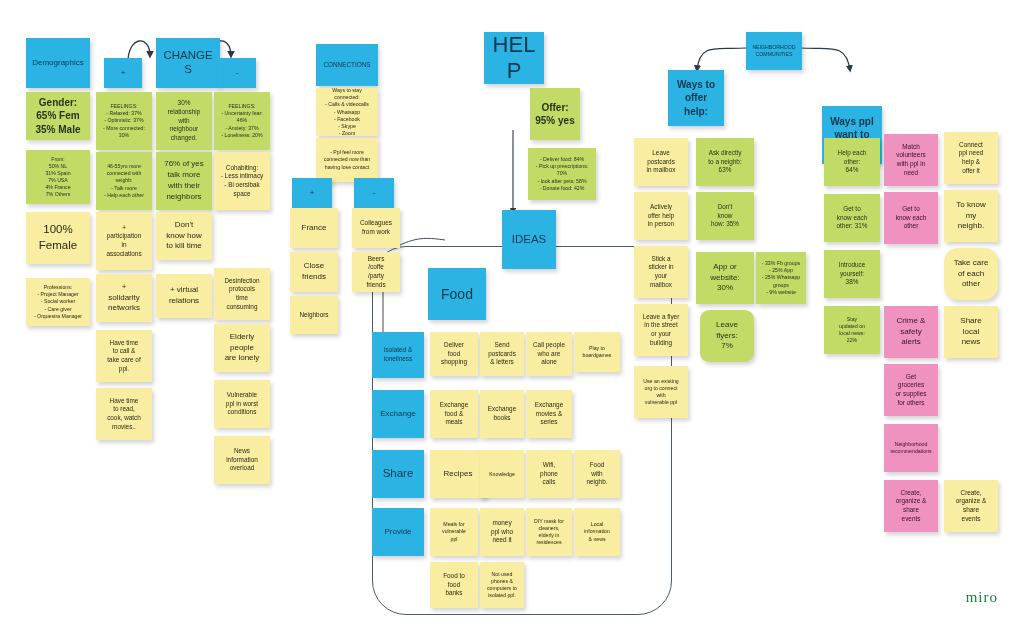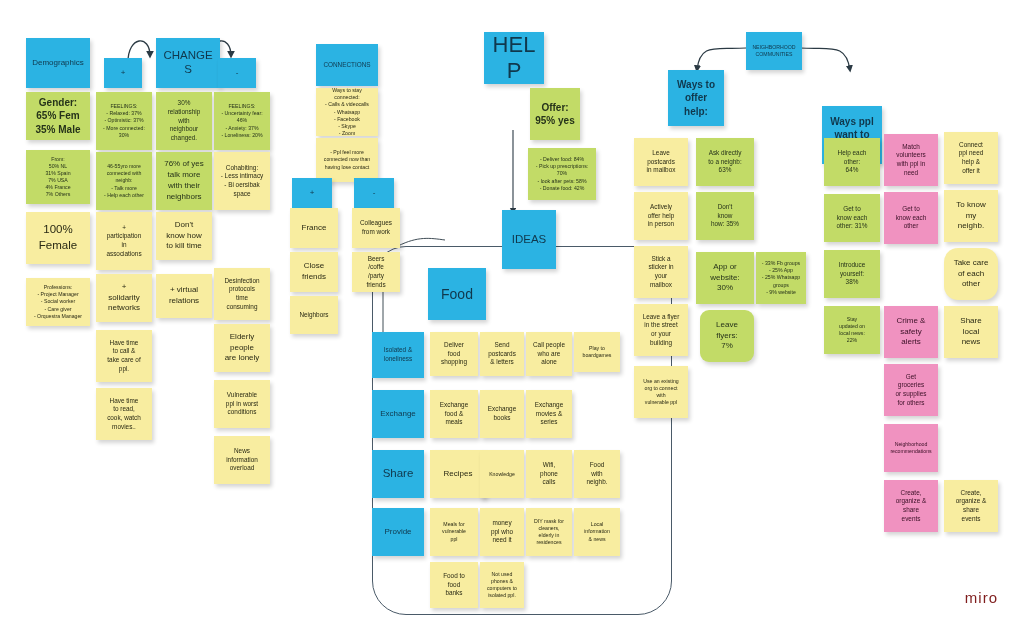--- a/index.html
+++ b/index.html
@@ -43,21 +43,21 @@
   .lh-tight{line-height:1.35;}
   svg.links{position:absolute;left:0;top:0;width:1024px;height:628px;pointer-events:none;}
   .frame{
     position:absolute;
     border:1.4px solid #4a5a68;
     border-radius:34px;
     background:transparent;
   }
   .miro{
     position:absolute;right:26px;bottom:22px;
-    font-size:15px;color:#7f1d1d;letter-spacing:1px;
+    font-size:15px;color:#15803d;letter-spacing:1px;font-family:Liberation Serif, serif;
   }
 </style>
 </head>
 <body>
 
 <div id="board">
 
   <svg class="links" viewBox="0 0 1024 628">
     <defs>
       <marker id="ah" markerWidth="7" markerHeight="7" refX="4" refY="3" orient="auto">

